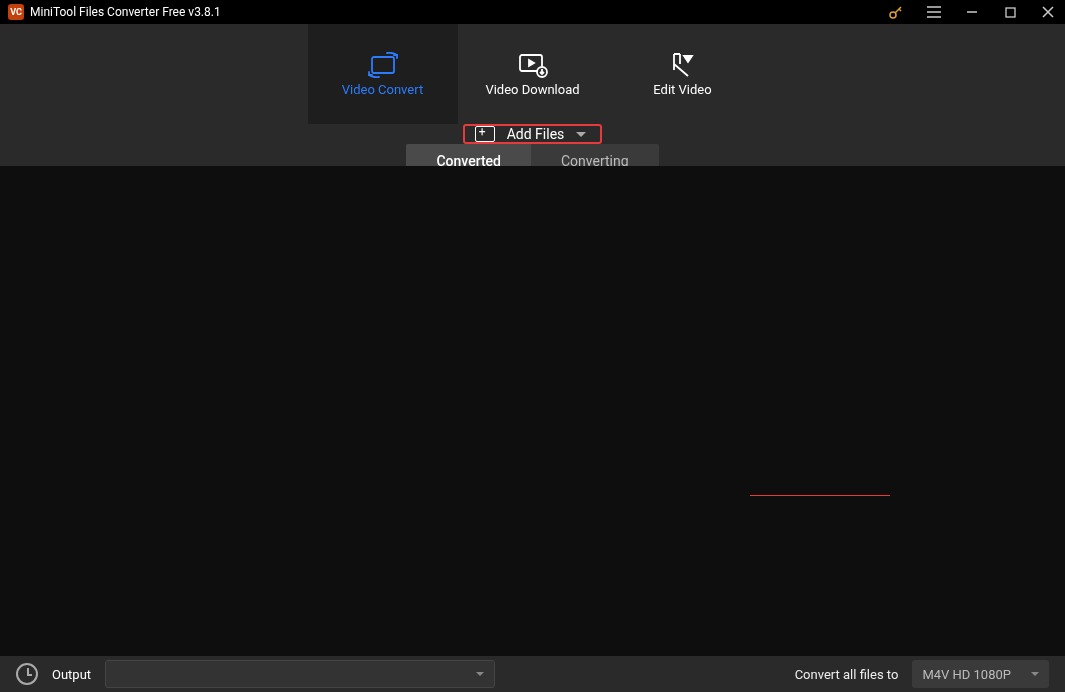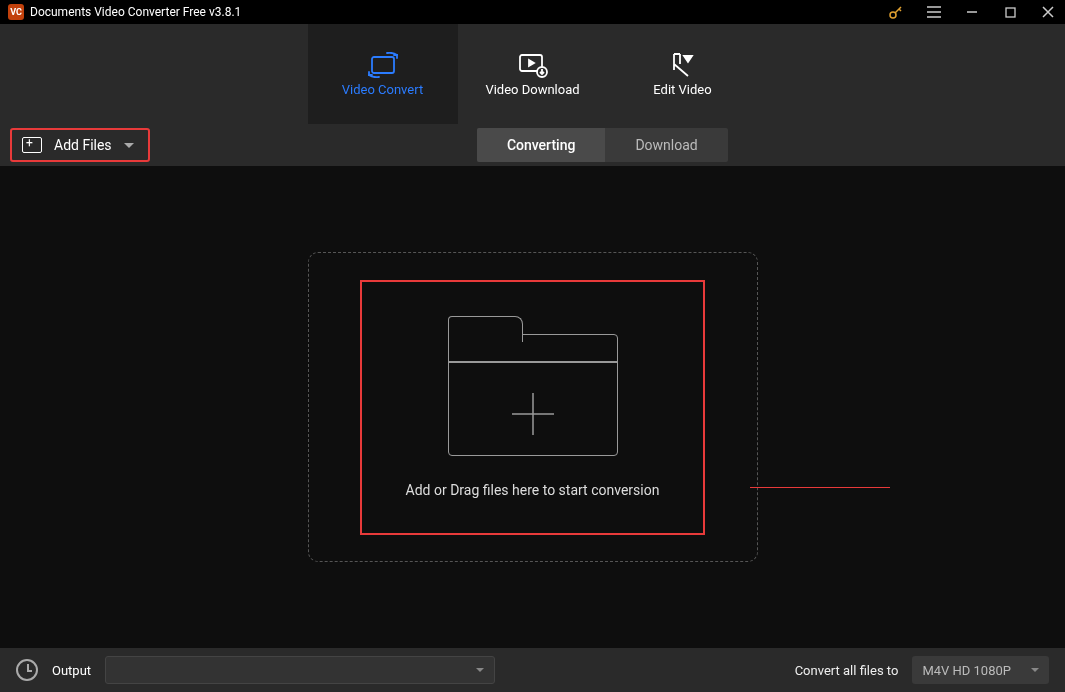--- a/index.html
+++ b/index.html
@@ -14,21 +14,21 @@
 .titlebar .winbtn { color: #fff; cursor: pointer; display: flex; align-items: center; justify-content: center; width: 18px; height: 18px; }
 .titlebar .key { color: #e0a030; }
 
 
 .tabs { height: 100px; background: #2a2a2a; display: flex; align-items: stretch; justify-content: center; }
 .tab { width: 150px; display: flex; flex-direction: column; align-items: center; justify-content: center; gap: 4px; cursor: pointer; color: #fff; font-size: 13px; }
 .tab.active { background: #1e1e1e; color: #2b7cff; }
 .tab .icon { width: 30px; height: 26px; display: flex; align-items: center; justify-content: center; }
 
 
-.toolbar { height: 42px; background: #2a2a2a; display: flex; align-items: center; padding: 0 10px; }
+.toolbar { height: 42px; background: #2a2a2a; display: flex; align-items: center; padding: 0 10px; flex-direction: column; }
 .addfiles { height: 34px; border: 2px solid #e83a3a; border-radius: 3px; display: flex; align-items: center; gap: 12px; padding: 0 14px 0 10px; color: #fff; font-size: 14px; cursor: pointer; }
 .addfiles .addicon { width: 20px; height: 16px; border: 1.5px solid #fff; border-radius: 2px; position: relative; }
 .addfiles .addicon::before { content: "+"; position: absolute; left: 3px; top: -2px; font-size: 12px; color: #fff; }
 .addfiles .caret { width: 0; height: 0; border-left: 5px solid transparent; border-right: 5px solid transparent; border-top: 5px solid #aaa; }
 .segwrap { flex: 1; display: flex; justify-content: center; }
 .seg { display: flex; background: #3a3a3a; border-radius: 2px; overflow: hidden; }
 .seg .segbtn { padding: 9px 30px; color: #bbb; font-size: 14px; cursor: pointer; }
 .seg .segbtn.active { background: #4a4a4a; color: #fff; font-weight: 500; }
 
 
@@ -38,41 +38,41 @@
 .folder { width: 170px; height: 140px; position: relative; }
 .folder .tab-top { position: absolute; top: 0; left: 0; width: 75px; height: 26px; border: 1.5px solid #999; border-bottom: none; border-top-left-radius: 4px; border-top-right-radius: 8px; background: #0e0e0e; z-index: 2; }
 .folder .body { position: absolute; top: 18px; left: 0; right: 0; bottom: 0; border: 1.5px solid #999; border-radius: 4px; z-index: 1; }
 .folder .line { position: absolute; top: 45px; left: 0; right: 0; height: 1.5px; background: #999; z-index: 3; }
 .folder .plus { position: absolute; top: 70%; left: 50%; transform: translate(-50%, -50%); color: #999; z-index: 3; }
 .folder .plus svg { display: block; }
 .droptext { color: #ddd; font-size: 14px; }
 .accent-line { position: absolute; height: 1px; width: 140px; background: #e83a3a; bottom: 160px; right: 175px; }
 
 
-.footer { height: 44px; background: #2a2a2a; display: flex; align-items: center; padding: 0 16px; gap: 14px; color: #ccc; font-size: 13px; }
+.footer { height: 36px; background: #2a2a2a; display: flex; align-items: center; padding: 0 16px; gap: 14px; color: #ccc; font-size: 13px; }
 .footer .clock { width: 22px; height: 22px; border: 2px solid #aaa; border-radius: 50%; position: relative; }
 .footer .clock::before { content: ""; position: absolute; left: 9px; top: 3px; width: 2px; height: 7px; background: #aaa; }
 .footer .clock::after { content: ""; position: absolute; left: 9px; top: 9px; width: 5px; height: 2px; background: #aaa; }
 .footer .outlabel { color: #fff; }
 .footer .pathsel { flex: 0 0 390px; height: 28px; background: #333; border: 1px solid #444; border-radius: 3px; display: flex; align-items: center; padding: 0 10px; color: #999; font-size: 12px; cursor: pointer; }
 .footer .pathsel .caret2 { margin-left: auto; width: 0; height: 0; border-left: 4px solid transparent; border-right: 4px solid transparent; border-top: 4px solid #888; }
 .footer .spacer { flex: 1; }
 .footer .convlabel { color: #eee; }
 .footer .fmtsel { height: 28px; background: #3a3a3a; border-radius: 3px; display: flex; align-items: center; padding: 0 10px; color: #bbb; font-size: 13px; cursor: pointer; gap: 20px; }
 .footer .fmtsel .caret2 { width: 0; height: 0; border-left: 4px solid transparent; border-right: 4px solid transparent; border-top: 4px solid #888; }
 .footer .convertall { height: 30px; padding: 0 22px; background: #3c6db8; color: #fff; border-radius: 3px; display: flex; align-items: center; font-size: 13px; cursor: pointer; }
 </style>
 </head>
 <body>
 
 <div class="app">
 
   <div class="titlebar">
     <div class="logo">VC</div>
-    <div class="title">Documents Video Converter Free v3.8.1</div>
+    <div class="title">MiniTool Files Converter Free v3.8.1</div>
     <div class="winbtns">
       <div class="winbtn key">
         <svg width="16" height="16" viewBox="0 0 16 16" fill="none" stroke="currentColor" stroke-width="1.5">
             <circle cx="5" cy="11" r="3"></circle>
             <path d="M7 9 L13 3 M11 5 L13 7"></path>
           </svg>
       </div>
       <div class="winbtn">
         <svg width="16" height="12" viewBox="0 0 16 12" fill="none" stroke="#ccc" stroke-width="1.5">
             <path d="M1 1h14M1 6h14M1 11h14"></path>
@@ -132,42 +132,27 @@
   </div>
 
   <div class="toolbar">
     <div class="addfiles">
       <div class="addicon"></div>
       <span>Add Files</span>
       <div class="caret"></div>
     </div>
     <div class="segwrap">
       <div class="seg">
-        <div class="segbtn active">Converting</div>
-        <div class="segbtn">Download</div>
+        <div class="segbtn active">Converted</div>
+        <div class="segbtn">Converting</div>
       </div>
     </div>
   </div>
 
   <div class="workspace">
-    <div class="dashed">
-      <div class="redbox">
-        <div class="folder">
-          <div class="tab-top"></div>
-          <div class="body"></div>
-          <div class="line"></div>
-          <div class="plus">
-            <svg width="54" height="54" viewBox="0 0 54 54" stroke="#999" stroke-width="1.5" fill="none">
-                <path d="M27 6 L27 48 M6 27 L48 27"></path>
-              </svg>
-          </div>
-        </div>
-        <div class="droptext">Add or Drag files here to start conversion</div>
-      </div>
-    </div>
     <div class="accent-line"></div>
   </div>
 
   <div class="footer">
     <div class="clock"></div>
     <div class="outlabel">Output</div>
     <div class="pathsel">
       <div class="caret2"></div>
     </div>
     <div class="spacer"></div>

